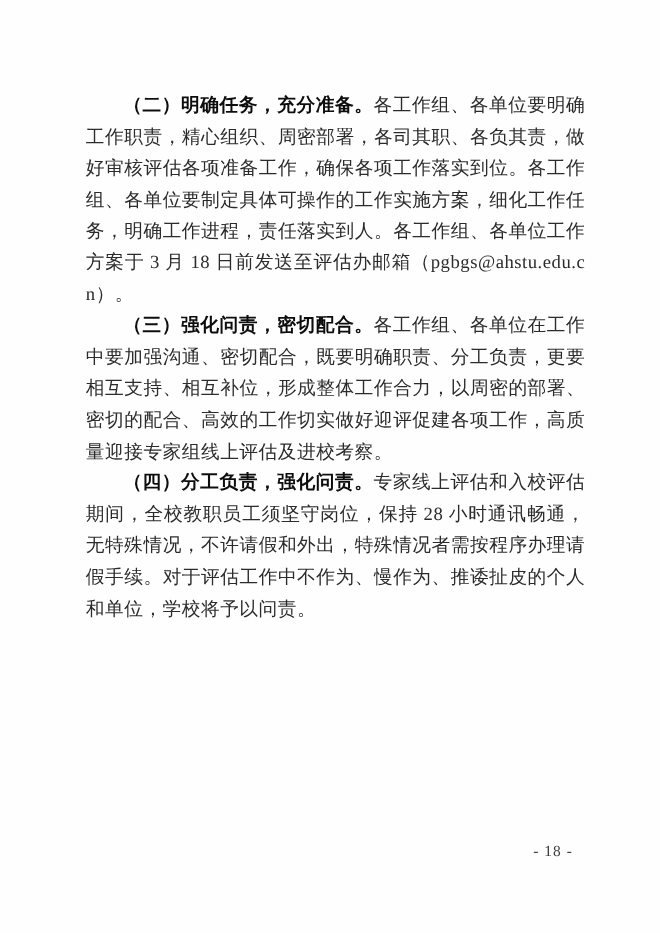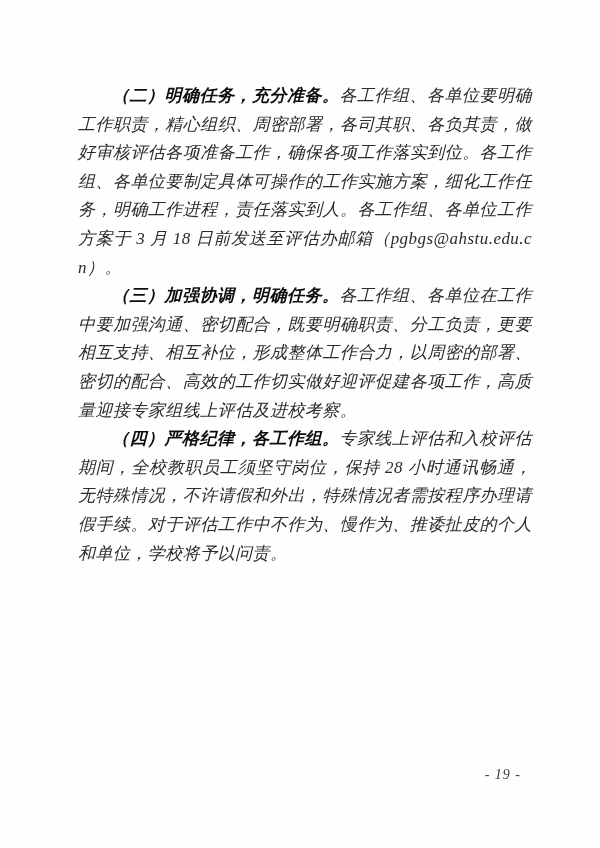--- a/index.html
+++ b/index.html
@@ -11,21 +11,20 @@
     height: 848px;
     background: #ffffff;
     position: relative;
     overflow: hidden;
     font-family: "Liberation Serif", "DejaVu Serif", serif;
   }
   .page {
     position: absolute;
     inset: 0;
     background: #fefefe;
-    font-style: italic;
   }
   .content {
     position: absolute;
     left: 78px;
     top: 82px;
     width: 454px;
   }
   .para {
     margin: 0;
     font-size: 17px;
@@ -49,17 +48,17 @@
     letter-spacing: 1px;
     color: #3a3a3a;
   }
 </style>
 </head>
 <body>
 
 <div class="page">
   <div class="content">
     <p class="para"><span class="head">（二）明确任务，充分准备。</span><span class="body-text">各工作组、各单位要明确工作职责，精心组织、周密部署，各司其职、各负其责，做好审核评估各项准备工作，确保各项工作落实到位。各工作组、各单位要制定具体可操作的工作实施方案，细化工作任务，明确工作进程，责任落实到人。各工作组、各单位工作方案于 3 月 18 日前发送至评估办邮箱（pgbgs@ahstu.edu.cn）。</span></p>
-    <p class="para"><span class="head">（三）加强协调，明确任务。</span><span class="body-text">各工作组、各单位在工作中要加强沟通、密切配合，既要明确职责、分工负责，更要相互支持、相互补位，形成整体工作合力，以周密的部署、密切的配合、高效的工作切实做好迎评促建各项工作，高质量迎接专家组线上评估及进校考察。</span></p>
-    <p class="para"><span class="head">（四）严格纪律，各工作组。</span><span class="body-text">专家线上评估和入校评估期间，全校教职员工须坚守岗位，保持 28 小时通讯畅通，无特殊情况，不许请假和外出，特殊情况者需按程序办理请假手续。对于评估工作中不作为、慢作为、推诿扯皮的个人和单位，学校将予以问责。</span></p>
+    <p class="para"><span class="head">（三）强化问责，密切配合。</span><span class="body-text">各工作组、各单位在工作中要加强沟通、密切配合，既要明确职责、分工负责，更要相互支持、相互补位，形成整体工作合力，以周密的部署、密切的配合、高效的工作切实做好迎评促建各项工作，高质量迎接专家组线上评估及进校考察。</span></p>
+    <p class="para"><span class="head">（四）分工负责，强化问责。</span><span class="body-text">专家线上评估和入校评估期间，全校教职员工须坚守岗位，保持 28 小时通讯畅通，无特殊情况，不许请假和外出，特殊情况者需按程序办理请假手续。对于评估工作中不作为、慢作为、推诿扯皮的个人和单位，学校将予以问责。</span></p>
   </div>
-  <div class="footer">- 19 -</div>
+  <div class="footer">- 18 -</div>
 </div>
 
 </body></html>

